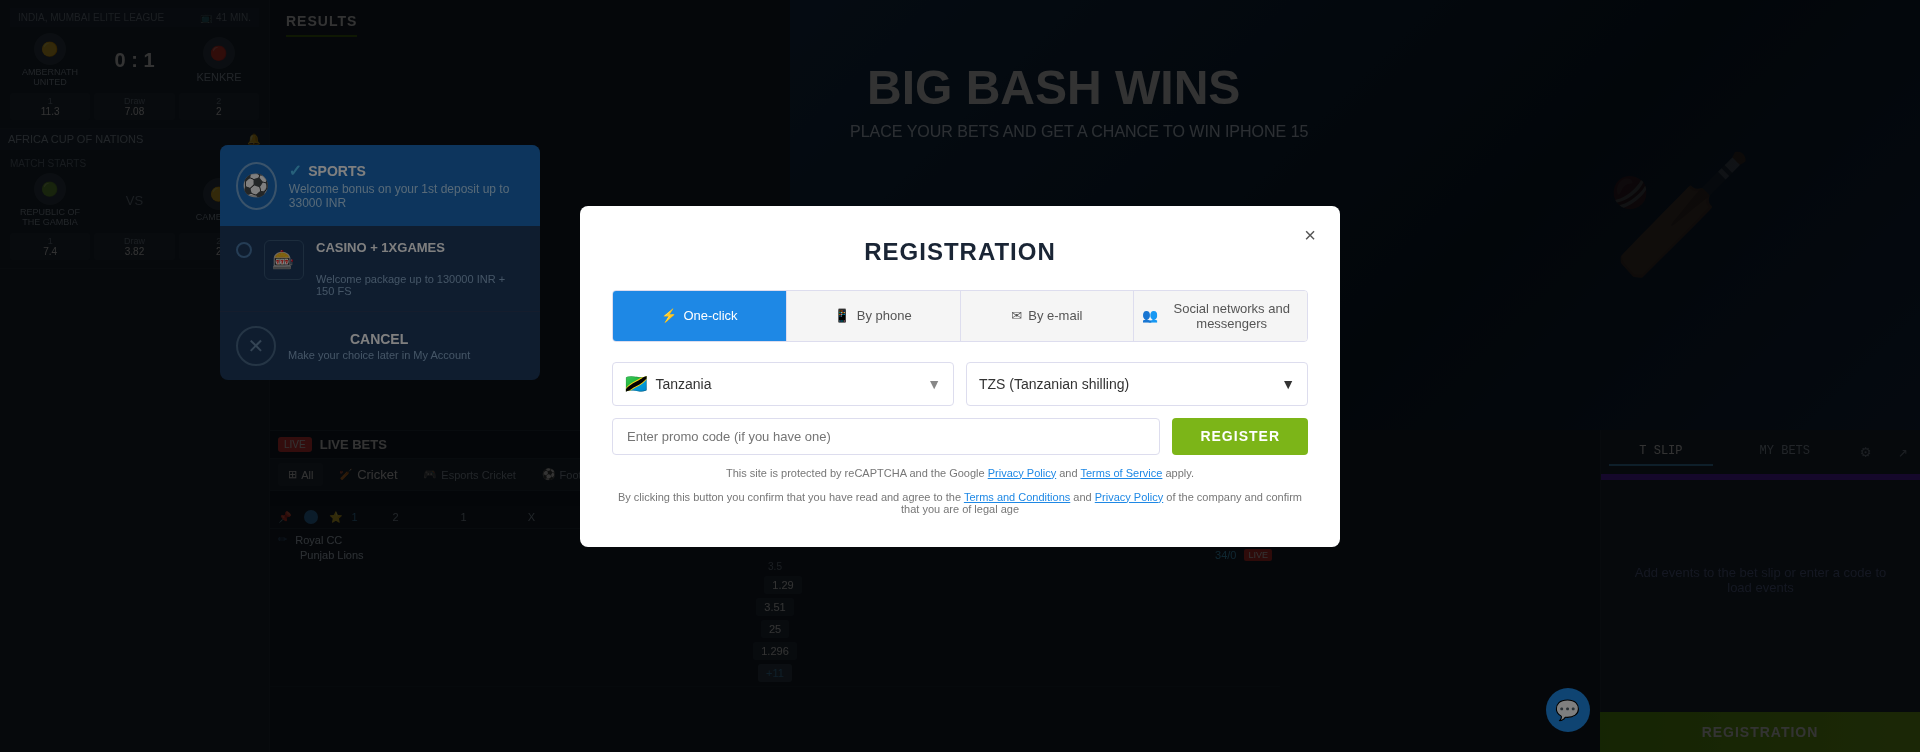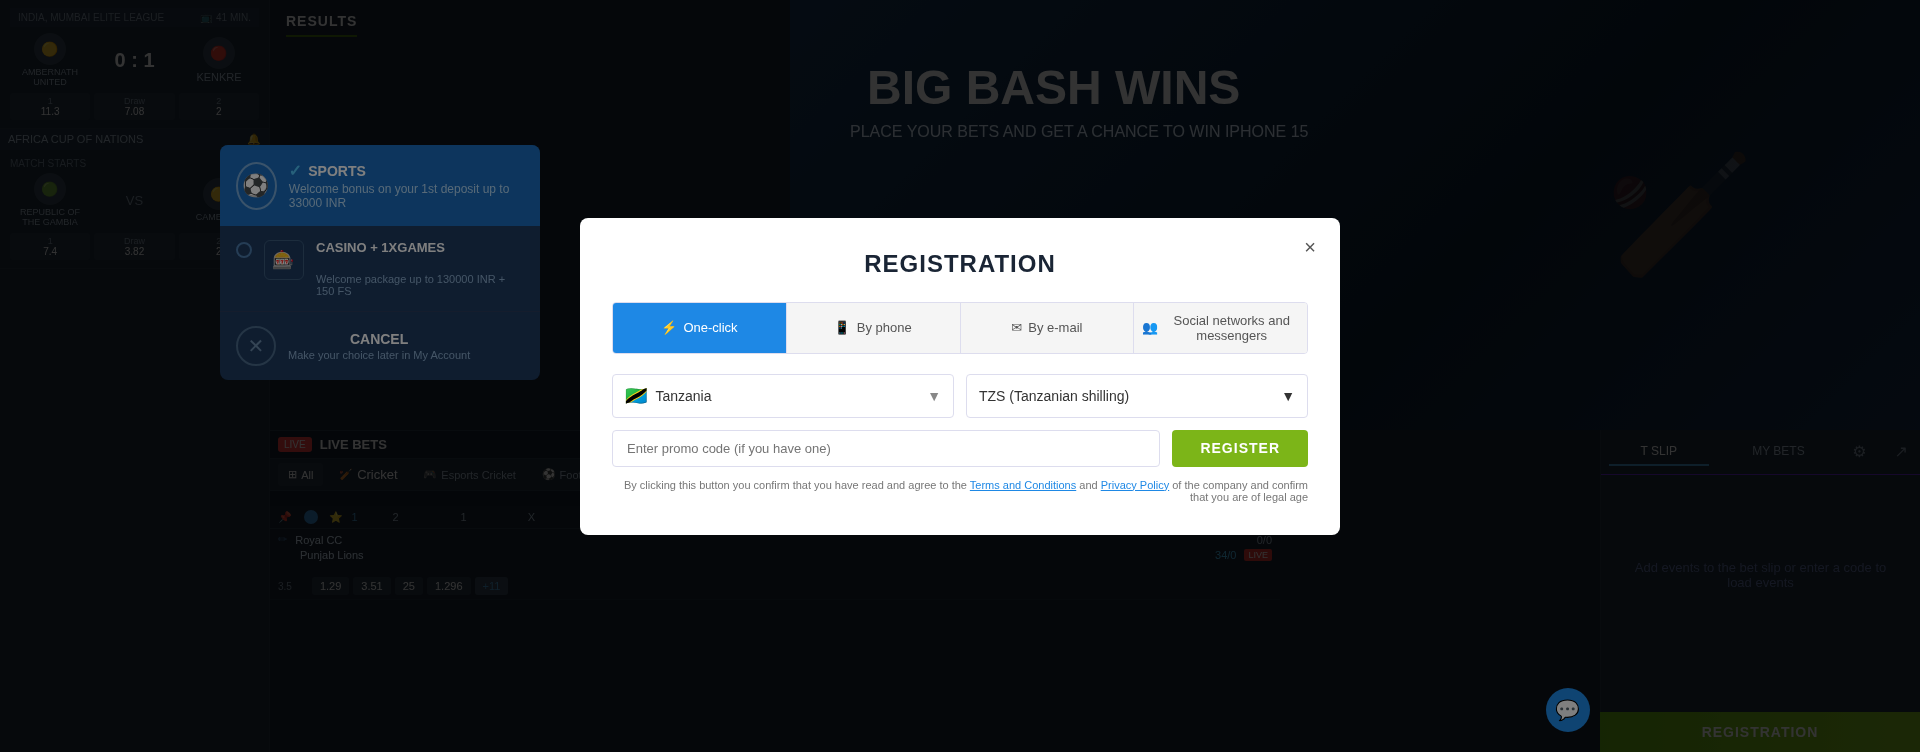--- a/index.html
+++ b/index.html
@@ -37,21 +37,21 @@
     .center-panel { position: absolute; left: 270px; top: 0; width: 520px; height: 430px; background: #1a2535; }
 
     
     .right-banner { position: absolute; right: 0; top: 0; width: 1130px; height: 430px; background: linear-gradient(135deg, #1a3a5c 0%, #0d2035 60%, #1a3050 100%); overflow: hidden; }
     .right-banner-text { position: absolute; left: 60px; top: 60px; }
     .big-bash-title { font-size: 48px; font-weight: 900; color: #fff; text-transform: uppercase; margin-left: 17px; }
     .big-bash-sub { font-size: 16px; color: #ddeeff; margin-top: 8px; }
 
     
     .bet-slip-panel { position: absolute; right: 0; bottom: 0; width: 320px; height: 322px; background: #1e2d3d; border-left: 1px solid #2a3a4a; }
-    .bet-slip-header { display: flex; padding: 8px; gap: 20px; border-bottom: 1px solid #6d28d9; }
+    .bet-slip-header { display: flex; padding: 8px; gap: 20px; border-bottom: 6px solid #6d28d9; font-family: Liberation Mono, monospace; }
     .bet-slip-tab { flex: 1; text-align: center; padding: 6px; font-size: 12px; color: #aabbcc; cursor: pointer; }
     .bet-slip-tab.active { color: #fff; border-bottom: 2px solid #4a9fd4; }
     .bet-slip-empty { display: flex; flex-direction: column; align-items: center; justify-content: center; height: 200px; color: #6677aa; font-size: 13px; text-align: center; padding: 20px; }
 
     
     .overlay { position: absolute; inset: 0; background: rgba(0,0,0,0.6); z-index: 100; }
 
     
     .bonus-panel { position: absolute; left: 220px; top: 145px; width: 320px; background: #1e3a5f; border-radius: 8px; z-index: 200; overflow: hidden; }
     .bonus-header { background: #1a6bba; padding: 16px; display: flex; align-items: center; gap: 12px; }
@@ -92,21 +92,21 @@
     .country-select .flag { font-size: 18px; }
     .country-select .name { flex: 1; color: #333; }
     .country-select .arrow { color: #888; }
     .currency-select { flex: 1; display: flex; align-items: center; justify-content: space-between; border: 1px solid #dde; border-radius: 4px; padding: 10px 12px; font-size: 14px; cursor: pointer; color: #333; }
 
     .promo-input { flex: 1; border: 1px solid #dde; border-radius: 4px; padding: 10px 14px; font-size: 13px; color: #999; outline: none; }
     .register-btn { background: #7cb518; color: #fff; border: none; border-radius: 4px; padding: 10px 28px; font-size: 14px; font-weight: bold; letter-spacing: 1px; cursor: pointer; white-space: nowrap; }
 
     .recaptcha-text { font-size: 11px; color: #777; text-align: center; margin-top: 8px; }
     .recaptcha-text a { color: #1e88e5; }
-    .terms-text { font-size: 11px; color: #777; text-align: right; margin-top: 12px; }
+    .terms-text { font-size: 11px; color: #777; text-align: center; margin-top: 12px; }
     .terms-text a { color: #1e88e5; }
 
     
     .bottom-live-area { position: absolute; left: 270px; bottom: 0; width: 1010px; height: 322px; background: #1a2535; border-top: 1px solid #2a3a4a; }
 
     .col-headers { display: flex; align-items: center; padding: 2px 8px; background: #162030; font-size: 10px; color: #667788; }
     .col-header { width: 60px; text-align: center; }
 
     
     .cricket-label { color: #fff; font-size: 13px; font-weight: 500; }
@@ -268,21 +268,21 @@
       <span style="color:#4a7aaa;">✏</span>
       <span style="flex:1;color:#ddeeff;">Royal CC</span>
       <span style="color:#aabbcc;">0/0</span>
     </div>
     <div style="display:flex;align-items:center;gap:8px;">
       <span style="width:14px;"></span>
       <span style="flex:1;color:#ddeeff;">Punjab Lions</span>
       <span style="color:#4fc3f7;">34/0</span>
       <span style="background:#e53935;color:#fff;font-size:9px;padding:1px 4px;border-radius:2px;">LIVE</span>
     </div>
-    <div style="display:flex;align-items:center;gap:4px;margin-top:16px;">
+    <div style="display:flex;align-items:center;gap:4px;margin-top:0;flex-direction:column;">
       <span style="color:#8899aa;font-size:10px;">3.5</span>
       <div style="background:#2a3a4a;padding:3px 8px;border-radius:3px;color:#fff;font-size:11px;cursor:pointer;margin-left:16px;">1.29</div>
       <div style="background:#2a3a4a;padding:3px 8px;border-radius:3px;color:#fff;font-size:11px;cursor:pointer;">3.51</div>
       <div style="background:#2a3a4a;padding:3px 8px;border-radius:3px;color:#fff;font-size:11px;cursor:pointer;">25</div>
       <div style="background:#2a3a4a;padding:3px 8px;border-radius:3px;color:#fff;font-size:11px;cursor:pointer;">1.296</div>
       <div style="background:#3a4a5a;padding:3px 8px;border-radius:3px;color:#4a9fd4;font-size:11px;cursor:pointer;">+11</div>
     </div>
   </div>
 </div>
 
@@ -372,20 +372,27 @@
         <span>TZS (Tanzanian shilling)</span>
         <span>▼</span>
       </div>
     </div>
 
     <div class="form-row">
       <input class="promo-input" type="text" placeholder="Enter promo code (if you have one)" style="">
       <button class="register-btn">REGISTER</button>
     </div>
 
+    <div class="recaptcha-text">
+      <span>This site is protected by reCAPTCHA and the Google</span>
+      <a href="#">Privacy Policy</a>
+      <span>and</span>
+      <a href="#">Terms of Service</a>
+      <span>apply.</span>
+    </div>
 
     <div class="terms-text">
       <span>By clicking this button you confirm that you have read and agree to the</span>
       <a href="#">Terms and Conditions</a>
       <span> and </span>
       <a href="#">Privacy Policy</a>
       <span>of the company and confirm that you are of legal age</span>
     </div>
   </div>
 </div>

